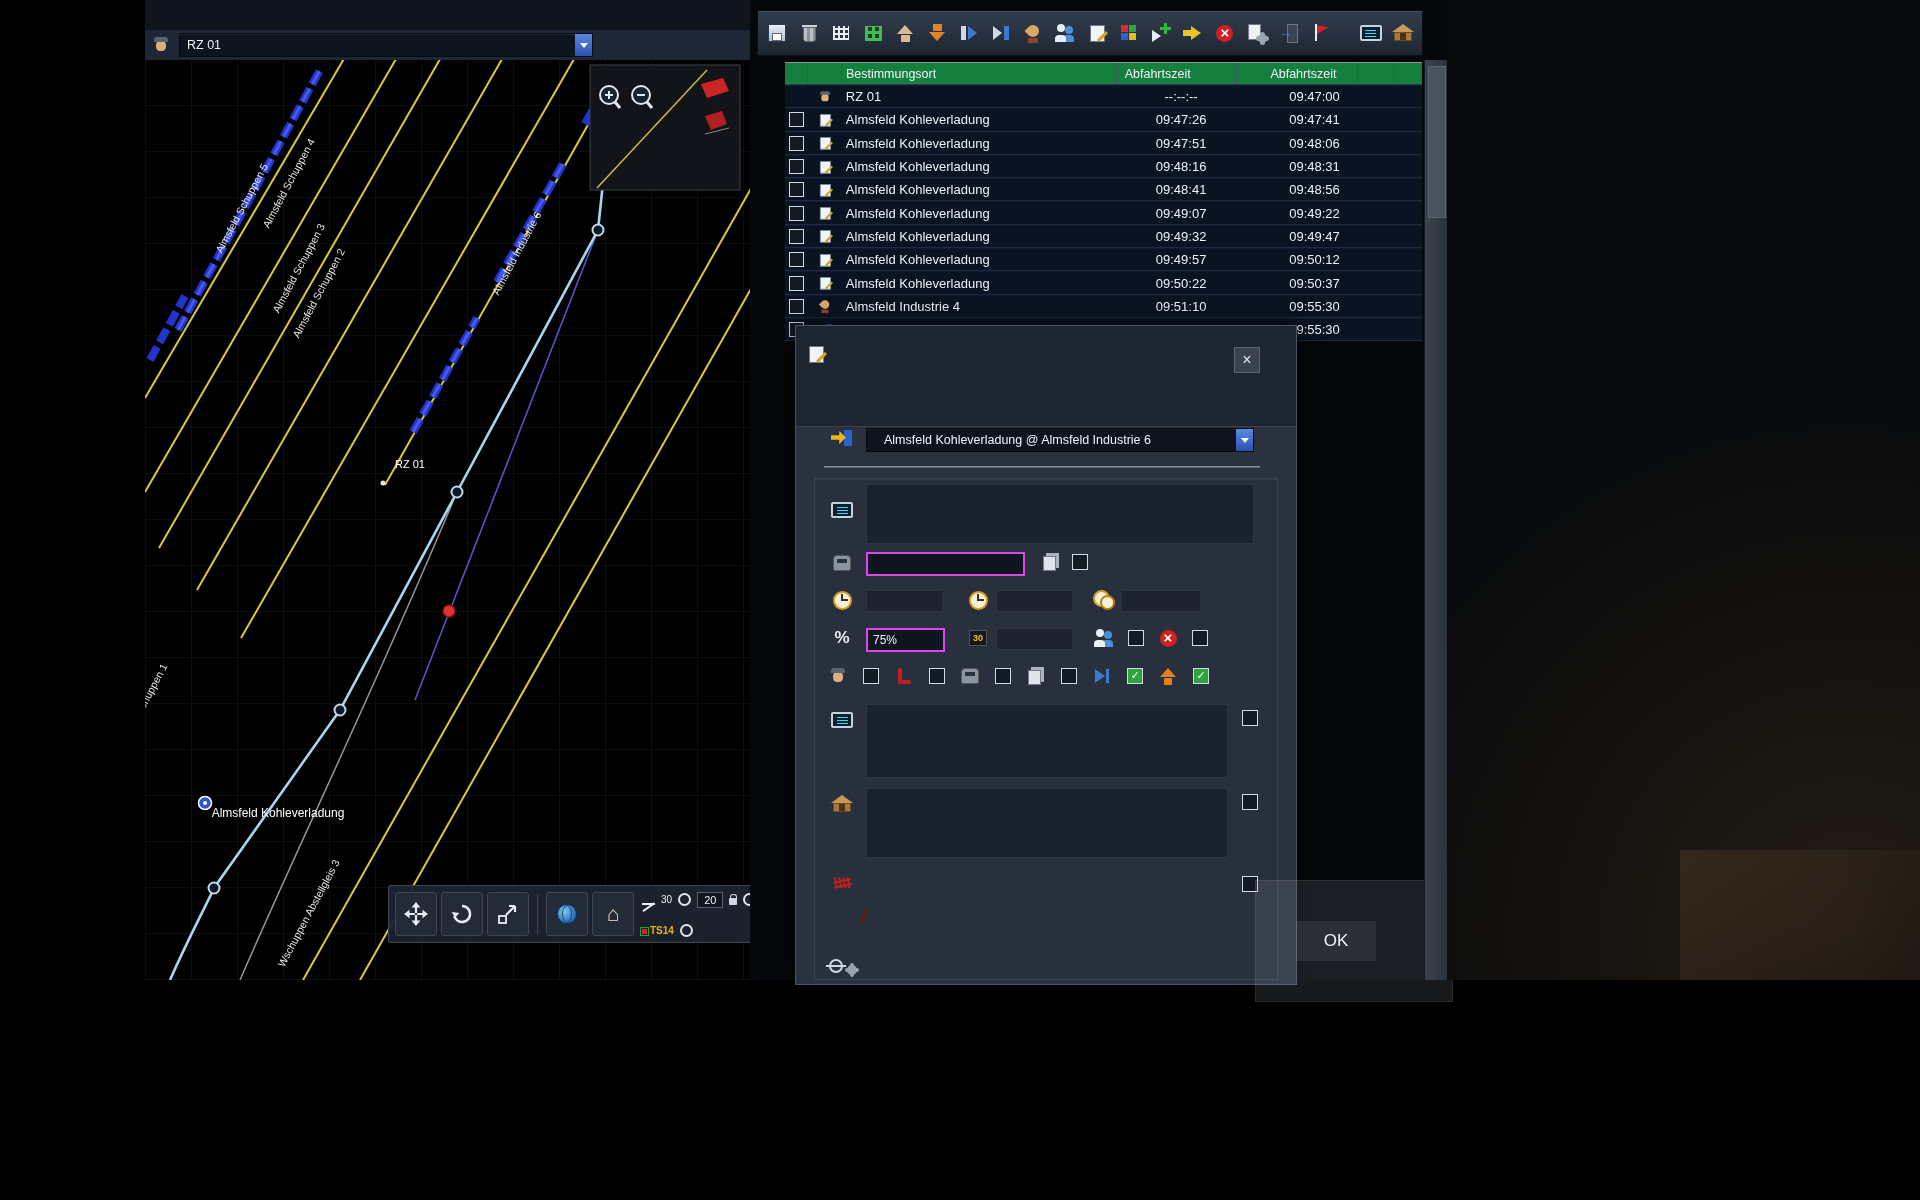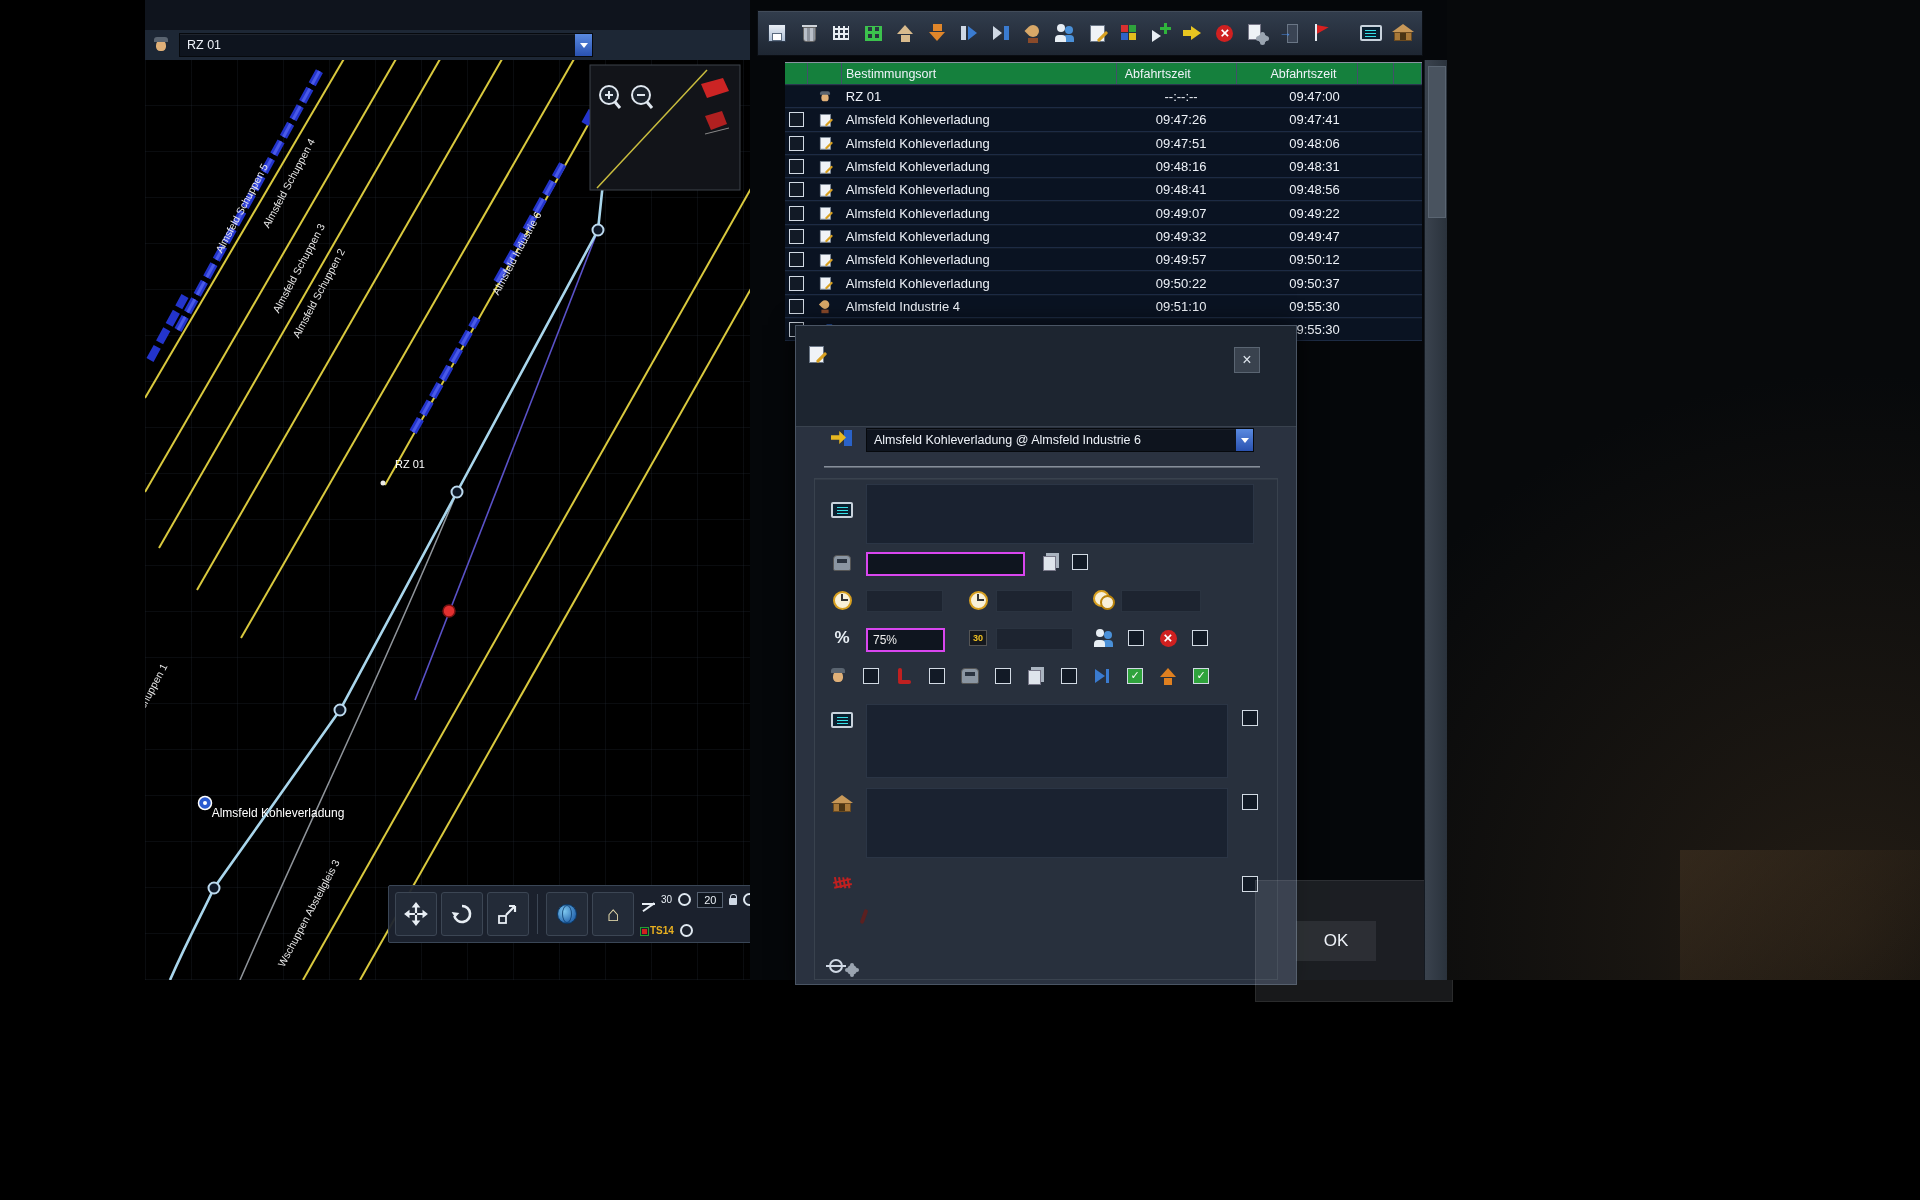--- a/index.html
+++ b/index.html
@@ -121,21 +121,21 @@
   .c-arr{width:127px;text-align:center;padding-left:8px;box-sizing:border-box;}
   .c-dep{width:93px;text-align:center;margin-left:33px;}
   .c-x1{width:37px;}.c-x2{width:30px;}
   .thead .c-arr,.thead .c-dep{text-align:left;}
   
   #dialog{left:795px;top:325px;width:500px;height:658px;background:rgba(43,52,66,.97);border:1px solid #4a5564;box-shadow:0 0 22px rgba(0,0,0,.7);}
   .dlg-head{position:absolute;left:0;top:0;width:100%;height:100px;background:#1d2530;border-bottom:1px solid #39424e;}
   .dlg-close{position:absolute;right:36px;top:21px;width:26px;height:26px;background:#39424e;border:1px solid #5a6572;color:#dfe6ee;font-size:16px;line-height:24px;text-align:center;padding:0;}
   .dlg-dd-row{position:absolute;left:0;top:100px;width:100%;height:26px;}
   .dlg-dd{position:absolute;left:70px;top:2px;width:386px;height:22px;background:#0e141e;border:1px solid #06090d;box-shadow:inset 0 1px 0 rgba(255,255,255,.06);display:flex;align-items:center;font-size:12.5px;}
-  .dlg-dd .txt{flex:1;padding-left:7px;white-space:nowrap;overflow:hidden;}
+  .dlg-dd .txt{flex:1;padding-left:17px;white-space:nowrap;overflow:hidden;}
   .dlg-sep{position:absolute;left:28px;top:140px;width:436px;height:2px;background:linear-gradient(#9aa2ae,#4a525e);}
   .dlg-body{position:absolute;left:18px;top:152px;width:462px;height:500px;background:#28303d;border:1px solid #39424e;box-shadow:inset 0 1px 0 rgba(255,255,255,.05);}
   .f-area{position:absolute;background:#1a2230;border:1px solid #2b3545;}
   .f-dis{position:absolute;height:20px;background:#1d2430;border:1px solid #2a3340;}
   .f{position:absolute;height:20px;background:#0f151f;border:2px solid #d946ef;color:#eee;font-size:12px;display:flex;align-items:center;padding:0 5px;box-sizing:content-box;}
   input.f{outline:none;font-family:"Liberation Sans",sans-serif;}
   .dlg-ic{position:absolute;}
   .dlg-cb{position:absolute;}
   #dlg-toggles{position:absolute;left:30px;top:338px;width:440px;display:flex;align-items:center;gap:13px;}
   

